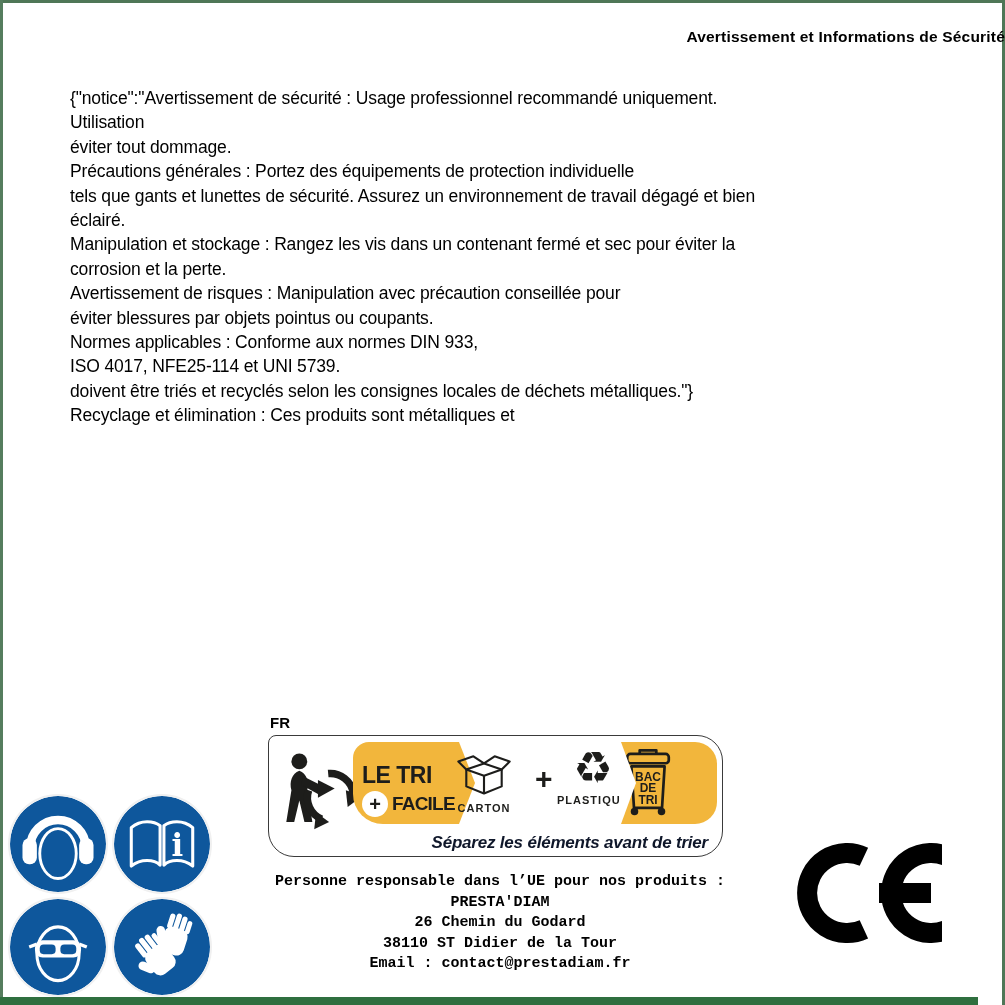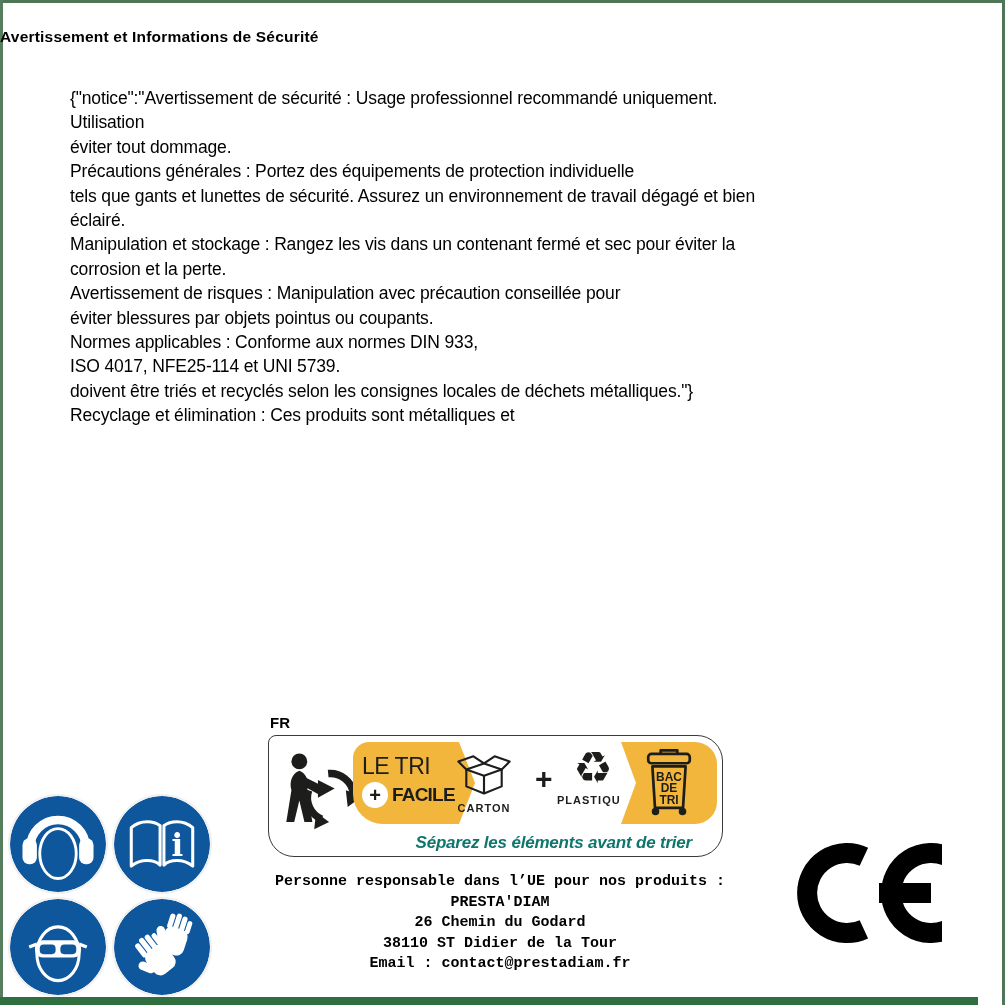--- a/index.html
+++ b/index.html
@@ -6,54 +6,54 @@
   #page{position:relative;width:1005px;height:1005px;background:#fff;overflow:hidden;
         font-family:"Liberation Sans",sans-serif;color:#000;}
 
   
   .border-top{position:absolute;left:0;top:0;width:1005px;height:3px;background:#4F7757;}
   .border-left{position:absolute;left:0;top:0;width:3px;height:1005px;background:#557D5E;}
   .border-right{position:absolute;right:0;top:0;width:3px;height:1005px;background:#4F7757;}
   .bottom-bar{position:absolute;left:0;top:997px;width:978px;height:8px;background:#2F6F3F;}
 
   
-  .doc-title{position:absolute;left:0;top:28px;width:1005px;text-align:left;
+  .doc-title{position:absolute;left:0;top:28px;width:1005px;text-align:right;
              font-size:15.5px;font-weight:bold;letter-spacing:.2px;}
   .notice{position:absolute;left:70px;top:86px;width:840px;font-size:17.5px;
           line-height:24.4px;letter-spacing:-0.15px;}
 
   
   .fr-label{position:absolute;left:270px;top:714px;font-size:15px;font-weight:bold;}
   .banner{position:absolute;left:268px;top:735px;width:455px;height:122px;background:#fff;
           border:1.5px solid #3a3a3a;border-radius:8px 26px 26px 26px;box-sizing:border-box;}
   .triman-logo{position:absolute;left:8px;top:12px;width:80px;height:92px;}
   .band-left{position:absolute;left:84px;top:6px;width:106px;height:82px;background:#F2B63C;
              border-radius:16px 0 0 30px;padding:12px 0 0 9px;box-sizing:border-box;}
-  .band-left .l1{font-size:23px;font-weight:normal;color:#1d1d1b;letter-spacing:-0.5px;line-height:24px;}
+  .band-left .l1{font-size:23px;font-weight:bold;color:#1d1d1b;letter-spacing:-0.5px;line-height:24px;margin-top:9px;}
   .band-left .l2{display:flex;align-items:center;margin-top:4px;}
   .plus-circle{width:26px;height:26px;border-radius:50%;background:#fff;display:flex;align-items:center;
                justify-content:center;font-size:20px;font-weight:bold;color:#1d1d1b;flex:0 0 auto;}
   .band-left .facile{font-size:19px;font-weight:bold;color:#1d1d1b;letter-spacing:-0.8px;margin-left:4px;}
   .chev-yellow{position:absolute;left:190px;top:6px;width:0;height:0;
                border-top:41px solid transparent;border-bottom:41px solid transparent;
                border-left:16px solid #F2B63C;}
   .band-right{position:absolute;left:352px;top:6px;width:96px;height:82px;background:#F2B63C;
-              border-radius:0 22px 22px 0;display:flex;align-items:center;justify-content:center;}
+              border-radius:0 22px 22px 0;display:flex;align-items:center;}
   .chev-white{position:absolute;left:352px;top:6px;width:0;height:0;z-index:2;
               border-top:41px solid transparent;border-bottom:41px solid transparent;
               border-left:15px solid #fff;}
   .mat-group{position:absolute;text-align:center;}
   .mat-label{font-size:11px;font-weight:bold;letter-spacing:1px;color:#1d1d1b;margin-top:1px;}
   .carton-group{left:180px;top:15px;width:70px;}
   .mat-plus{position:absolute;left:266px;top:26px;font-size:30px;font-weight:bold;color:#1d1d1b;}
   .plastique-group{left:288px;top:7px;width:72px;}
   .recycle-glyph{font-size:44px;line-height:50px;color:#1d1d1b;
                  font-family:"DejaVu Sans","Liberation Sans",sans-serif;}
-  .tagline{position:absolute;right:30px;bottom:3px;font-size:17px;font-weight:bold;
-           font-style:italic;color:#0f766e;letter-spacing:-0.2px;}
+  .tagline{position:absolute;right:14px;bottom:3px;font-size:17px;font-weight:bold;
+           font-style:italic;color:#0f172a;letter-spacing:-0.2px;}
 
   
   .responsible{position:absolute;left:240px;top:872px;width:520px;text-align:center;
                font-size:15px;font-weight:bold;line-height:20.5px;font-family:Liberation Mono, monospace;}
 
   
   .picto{position:absolute;width:100px;height:100px;border-radius:50%;border:2px solid #f0f0f0;
          box-sizing:border-box;overflow:hidden;}
   .picto svg{display:block;width:100%;height:100%;}
   .picto-ear{left:8px;top:794px;} .picto-book{left:112px;top:794px;}

